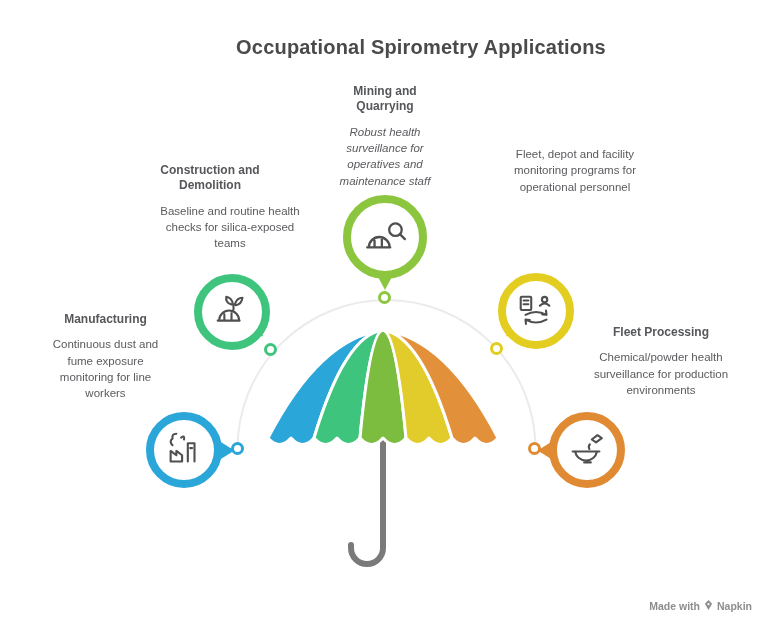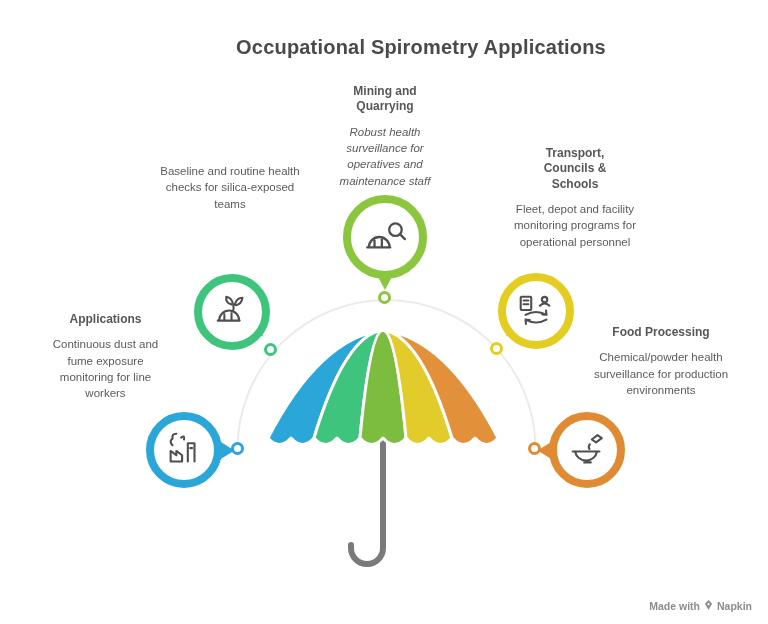--- a/index.html
+++ b/index.html
@@ -49,36 +49,36 @@
   <g stroke="#ffffff" stroke-width="3" stroke-linejoin="round">
     <path d="M383 330 Q320 338 268 438 Q279.5 451 291 438 Q302.5 451 314 438 Q345 335 383 330 Z" fill="#2AA6D8"></path>
     <path d="M383 330 Q345 335 314 438 Q325.5 451 337 438 Q348.5 451 360 438 Q370 332 383 330 Z" fill="#3FC47E"></path>
     <path d="M383 330 Q370 332 360 438 Q371.5 451 383 438 Q394.5 451 406 438 Q396 332 383 330 Z" fill="#7CBC3F"></path>
     <path d="M383 330 Q396 332 406 438 Q417.5 451 429 438 Q440.5 451 452 438 Q421 335 383 330 Z" fill="#E2CC2B"></path>
     <path d="M383 330 Q421 335 452 438 Q463.5 451 475 438 Q486.5 451 498 438 Q446 338 383 330 Z" fill="#E2903A"></path>
   </g>
 </svg>
 
 <div class="sect construction">
+  <h3>Construction and Demolition</h3>
   <p>Baseline and routine health checks for silica-exposed teams</p>
 </div>
 <div class="sect mining">
   <h3>Mining and Quarrying</h3>
   <p>Robust health surveillance for operatives and maintenance staff</p>
 </div>
 <div class="sect transport">
-  <h3>Transport, Councils &amp; Schools</h3>
   <p>Fleet, depot and facility monitoring programs for operational personnel</p>
 </div>
 <div class="sect manufacturing">
-  <h3>Applications</h3>
+  <h3>Manufacturing</h3>
   <p>Continuous dust and fume exposure monitoring for line workers</p>
 </div>
 <div class="sect food">
-  <h3>Food Processing</h3>
+  <h3>Fleet Processing</h3>
   <p>Chemical/powder health surveillance for production environments</p>
 </div>
 
 <span class="tail" style="left: 246px; top: 322px; transform: rotate(-45deg); --c: #3FC47E;"></span>
 <span class="tail" style="left: 374px; top: 270px; height: 20px; --c: #8CC63F;"></span>
 <span class="tail" style="left: 501px; top: 322px; transform: rotate(45deg); --c: #E3CD21;"></span>
 <span class="tail" style="left: 215px; top: 442px; transform: rotate(-90deg); --c: #2AA6D8;"></span>
 <span class="tail" style="left: 535px; top: 442px; transform: rotate(90deg); --c: #E08A33;"></span>
 
 <div class="badge small" style="left: 194px; top: 274px; --c: #3FC47E;">

